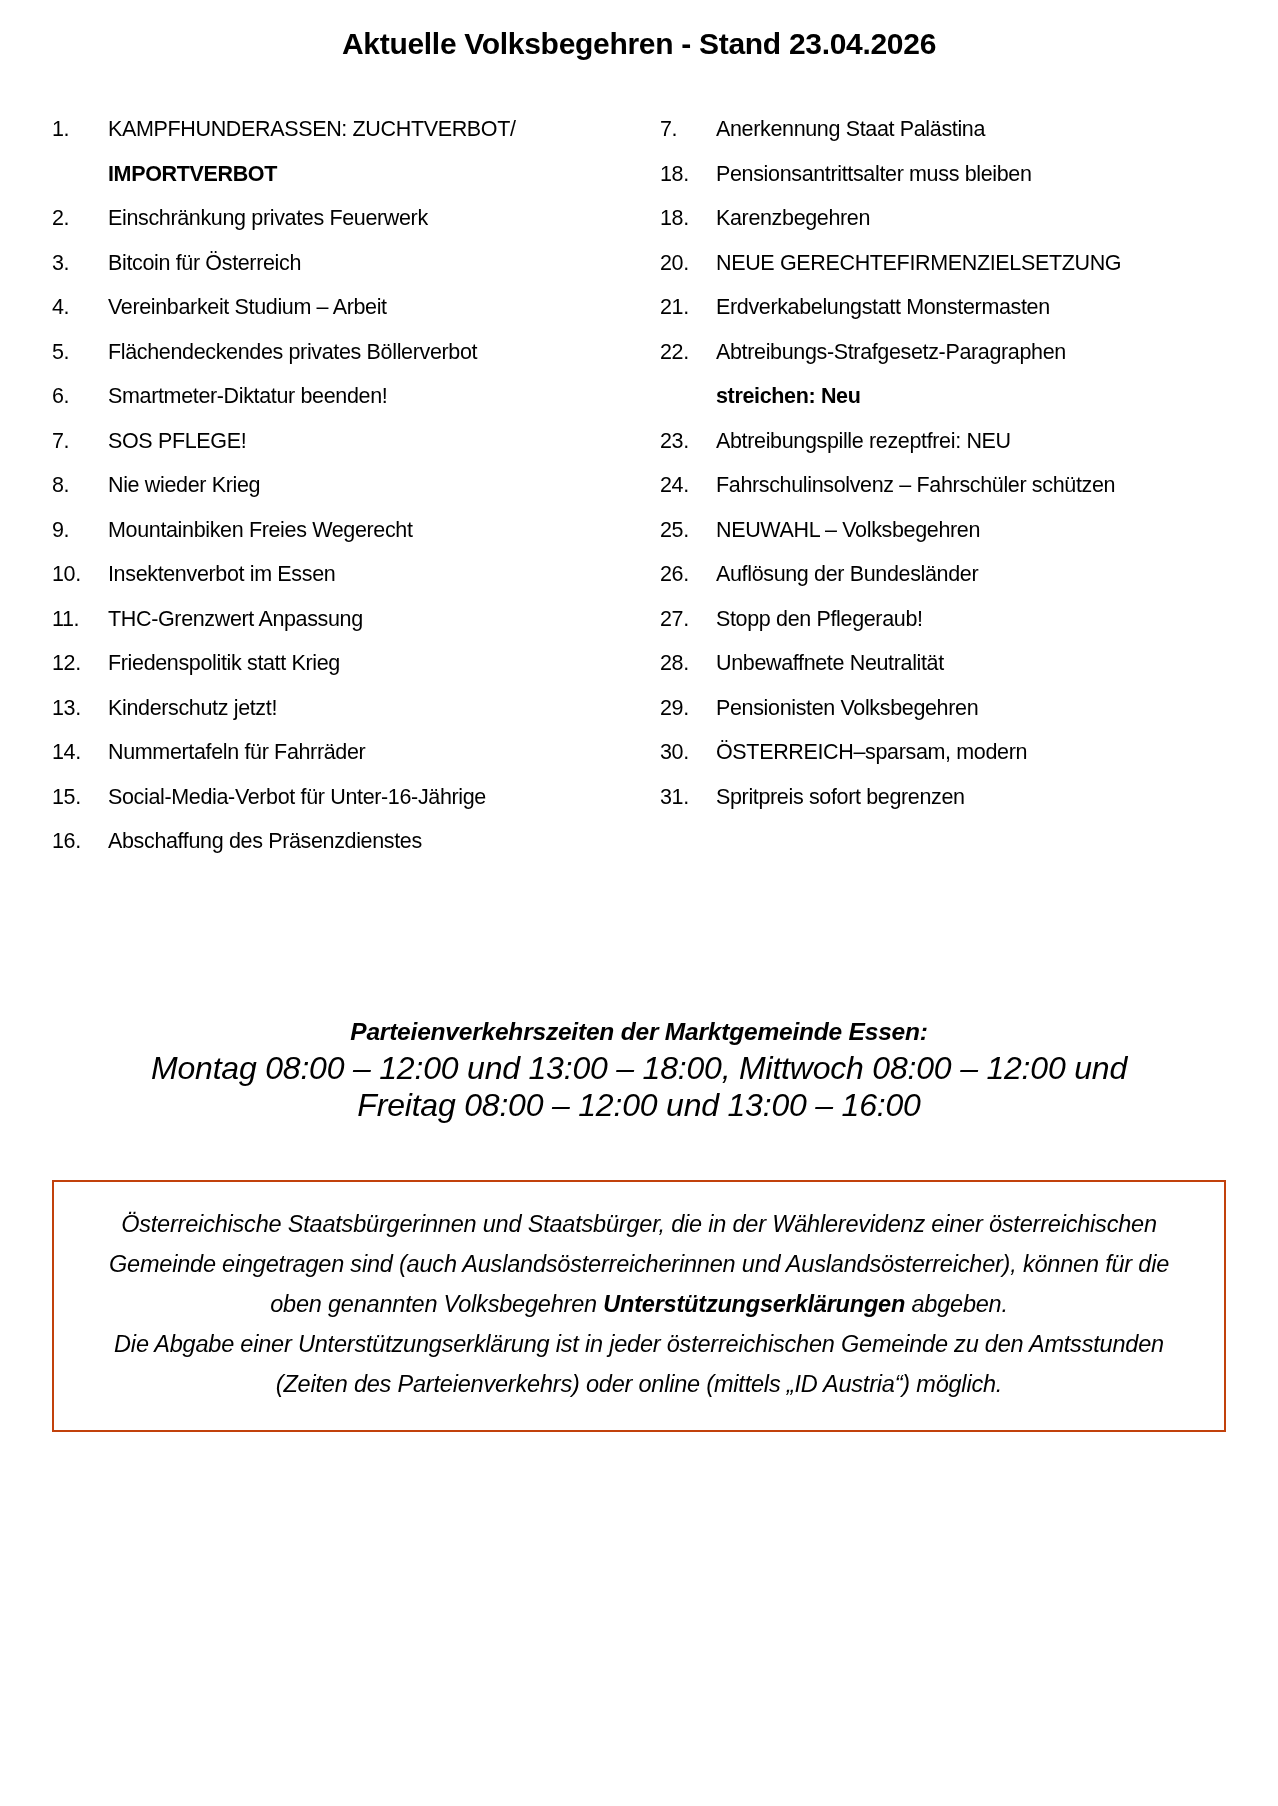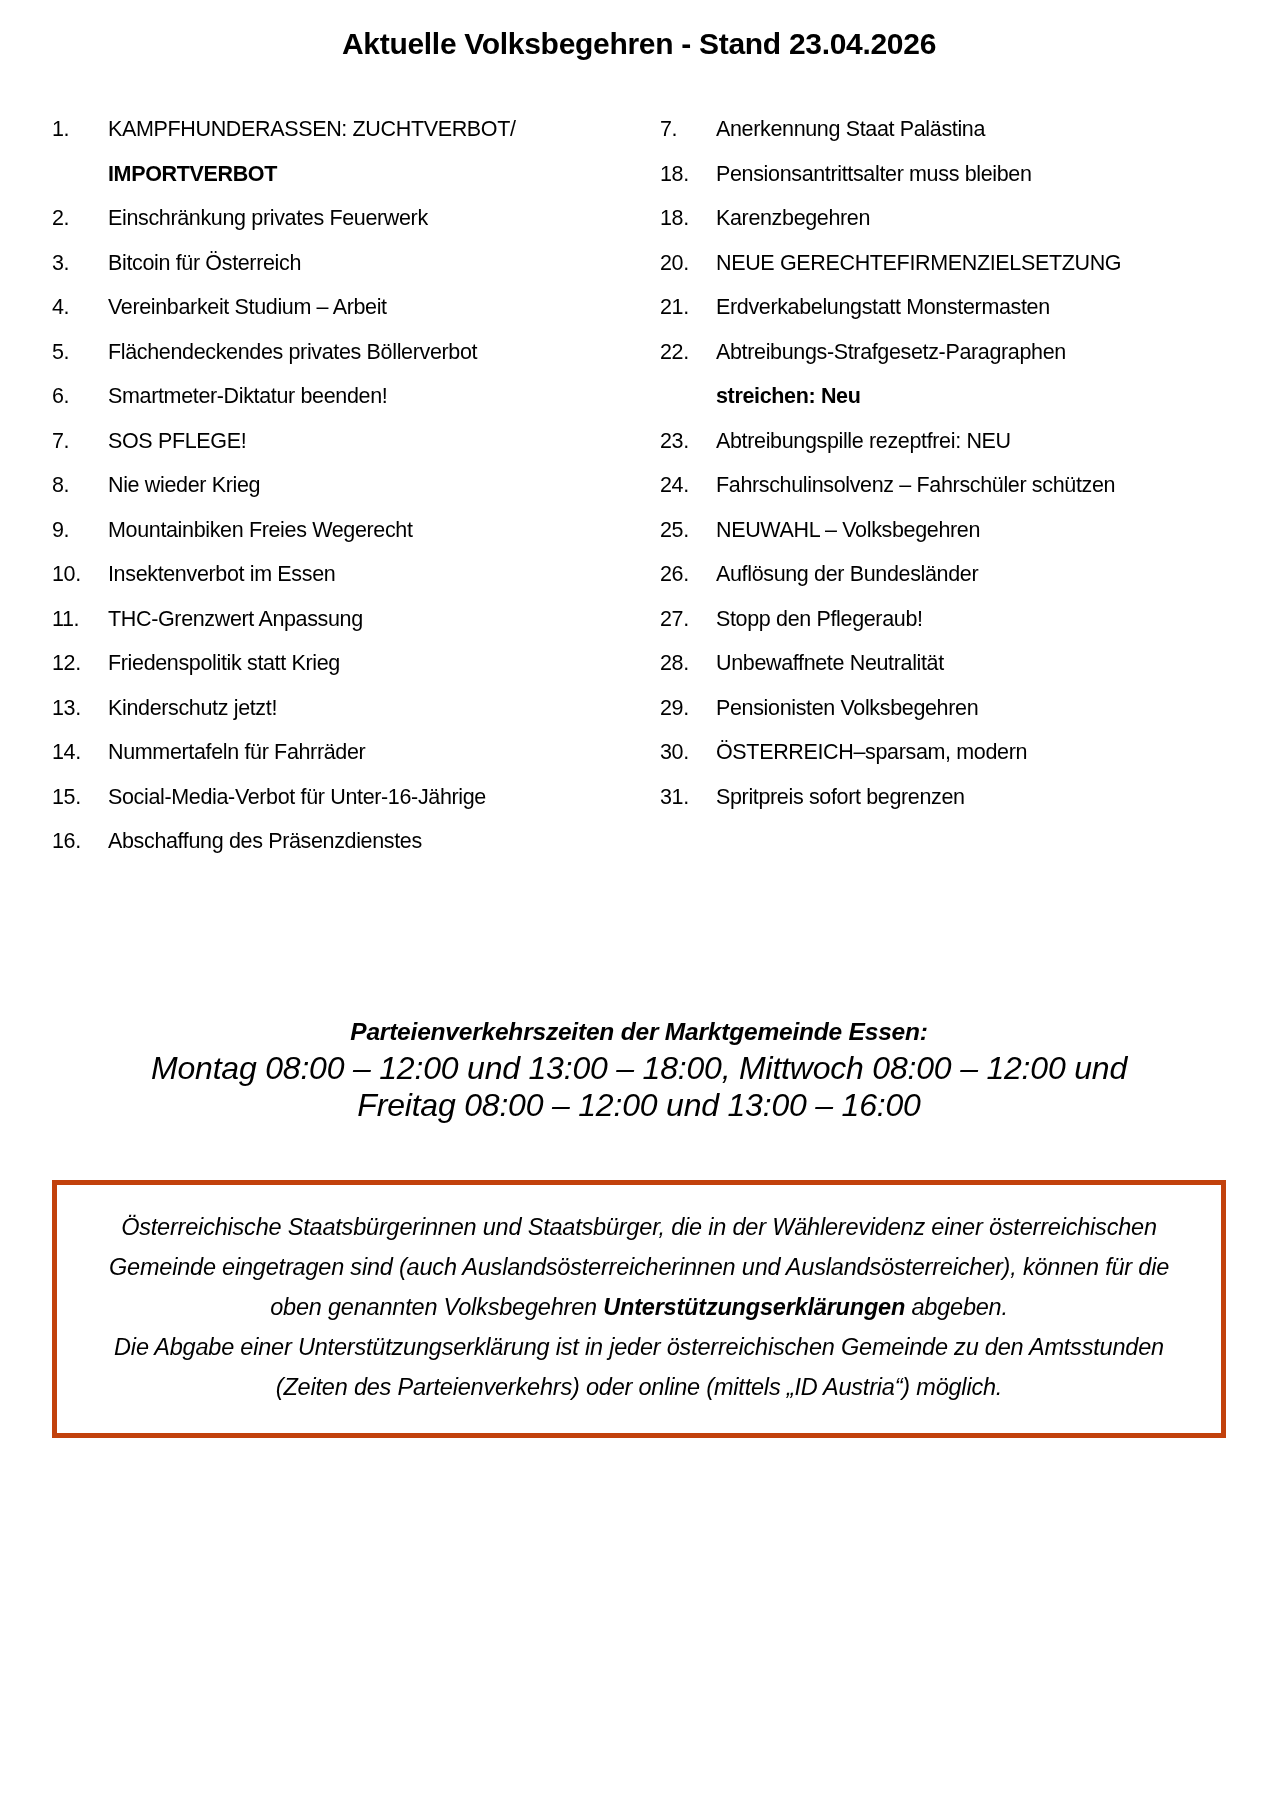--- a/index.html
+++ b/index.html
@@ -88,21 +88,21 @@
   }
   .hours-line {
     font-size: 32px;
     font-style: italic;
     line-height: 37px;
   }
 
   
   .notice {
     margin: 56px 52px 0 52px;
-    border: 5px solid #c2410c;
+    border: 2px solid #c2410c;
     box-sizing: border-box;
     padding: 22px 34px 26px 34px;
     text-align: center;
     font-style: italic;
     font-size: 23.5px;
     line-height: 40px;
     letter-spacing: -0.2px;
   }
   .notice p { margin: 0; }
   .notice b { font-weight: bold; font-style: italic; }

